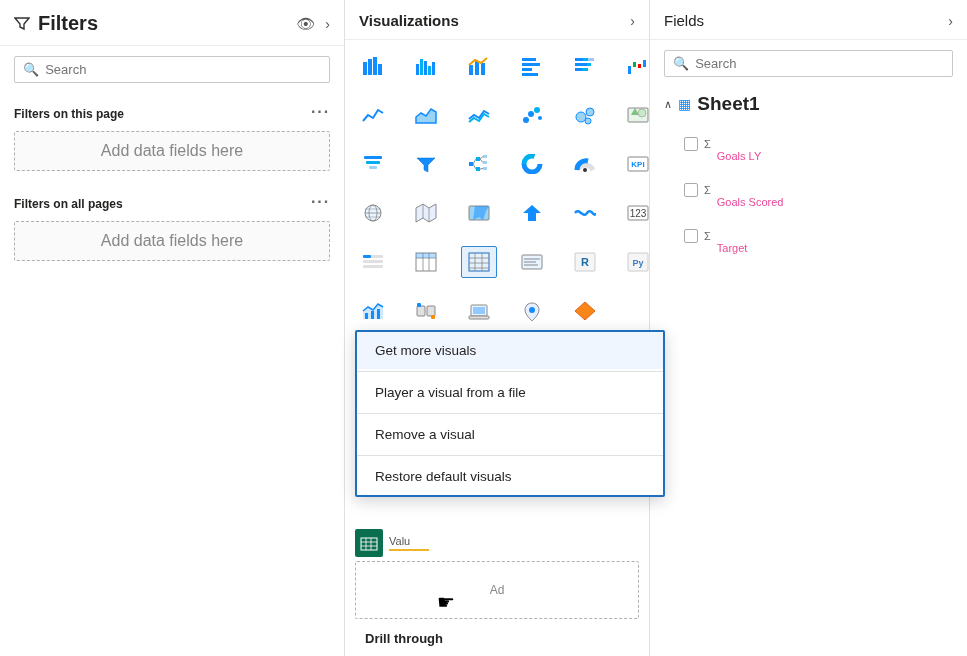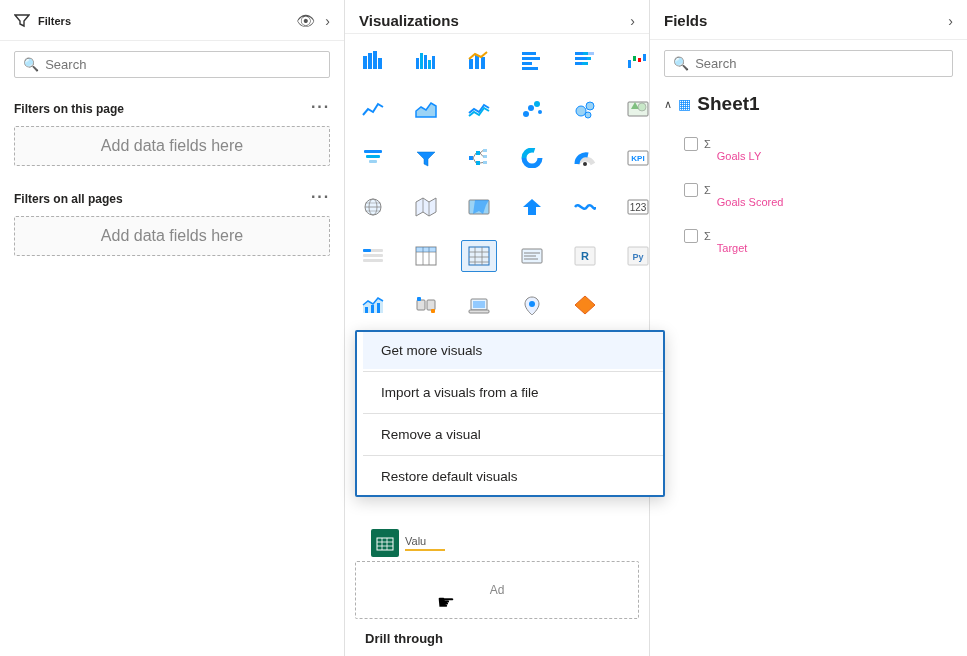--- a/index.html
+++ b/index.html
@@ -24,21 +24,21 @@
       flex-direction: column;
     }
     .panel-header {
       display: flex;
       align-items: center;
       justify-content: space-between;
       padding: 12px 14px 10px 14px;
       border-bottom: 1px solid #ededed;
     }
     .panel-title {
-      font-size: 11px;
+      font-size: 20px;
       font-weight: 600;
       color: #252423;
       display: flex;
       align-items: center;
       gap: 8px;
     }
     .panel-header-icons {
       display: flex;
       align-items: center;
       gap: 10px;
@@ -93,21 +93,21 @@
       background: #fff;
       border-right: 1px solid #e0e0e0;
       display: flex;
       flex-direction: column;
       position: relative;
     }
     .viz-header {
       display: flex;
       align-items: center;
       justify-content: space-between;
-      padding: 12px 14px 4px 14px;
+      padding: 12px 14px 10px 14px;
       border-bottom: 1px solid #ededed;
     }
     .viz-title {
       font-size: 15px;
       font-weight: 600;
       color: #252423;
     }
 
     .viz-icons-grid {
       display: grid;
@@ -140,21 +140,20 @@
     .dropdown-overlay {
       position: absolute;
       top: 330px;
       left: 10px;
       width: 310px;
       background: #fff;
       border: 2.5px solid #1e6fbc;
       border-radius: 2px;
       box-shadow: 0 4px 16px rgba(0,0,0,0.18);
       z-index: 10;
-      padding-left: 6px;
     }
     .dropdown-item {
       padding: 11px 18px;
       font-size: 13.5px;
       color: #252423;
       cursor: pointer;
       display: flex;
       align-items: center;
       gap: 8px;
     }
@@ -192,21 +191,21 @@
     }
     .fields-header {
       display: flex;
       align-items: center;
       justify-content: space-between;
       padding: 12px 14px 10px 14px;
       border-bottom: 1px solid #ededed;
     }
     .fields-title {
       font-size: 15px;
-      font-weight: 700;
+      font-weight: 400;
       color: #252423;
     }
     .fields-search-box {
       margin: 10px 14px;
       display: flex;
       align-items: center;
       border: 1px solid #c8c8c8;
       border-radius: 2px;
       padding: 5px 8px;
       background: #fff;
@@ -579,36 +578,36 @@
   <div class="viz-more-row">
     <span class="viz-more-dot">···</span>
   </div>
 
   <div class="dropdown-overlay">
     <div class="dropdown-item highlighted">
       <span>Get more visuals</span>
     </div>
     <hr class="dropdown-divider">
     <div class="dropdown-item">
-      <span>Import a visuals from a file</span>
+      <span>Player a visual from a file</span>
     </div>
     <hr class="dropdown-divider">
     <div class="dropdown-item">
       <span>Remove a visual</span>
     </div>
     <hr class="dropdown-divider">
     <div class="dropdown-item">
       <span>Restore default visuals</span>
     </div>
   </div>
 
   <div class="cursor-hand">☛</div>
 
   <div style="position:absolute; bottom:0; left:0; right:0; background:#fff; padding:6px 10px;">
-    <div style="display:flex; align-items:center; gap:6px; margin-bottom:4px;margin-left:16px;">
+    <div style="display:flex; align-items:center; gap:6px; margin-bottom:4px;">
       <div style="width:28px; height:28px; background:#0B6E4F; border-radius:2px; display:flex; align-items:center; justify-content:center;">
         <svg width="18" height="16" viewBox="0 0 18 16" fill="none">
             <rect x="1" y="3" width="16" height="12" fill="none" stroke="white" stroke-width="1"></rect>
             <line x1="1" y1="7" x2="17" y2="7" stroke="white" stroke-width="0.8"></line>
             <line x1="1" y1="11" x2="17" y2="11" stroke="white" stroke-width="0.8"></line>
             <line x1="6" y1="3" x2="6" y2="15" stroke="white" stroke-width="0.8"></line>
             <line x1="11" y1="3" x2="11" y2="15" stroke="white" stroke-width="0.8"></line>
           </svg>
       </div>
       <div>

